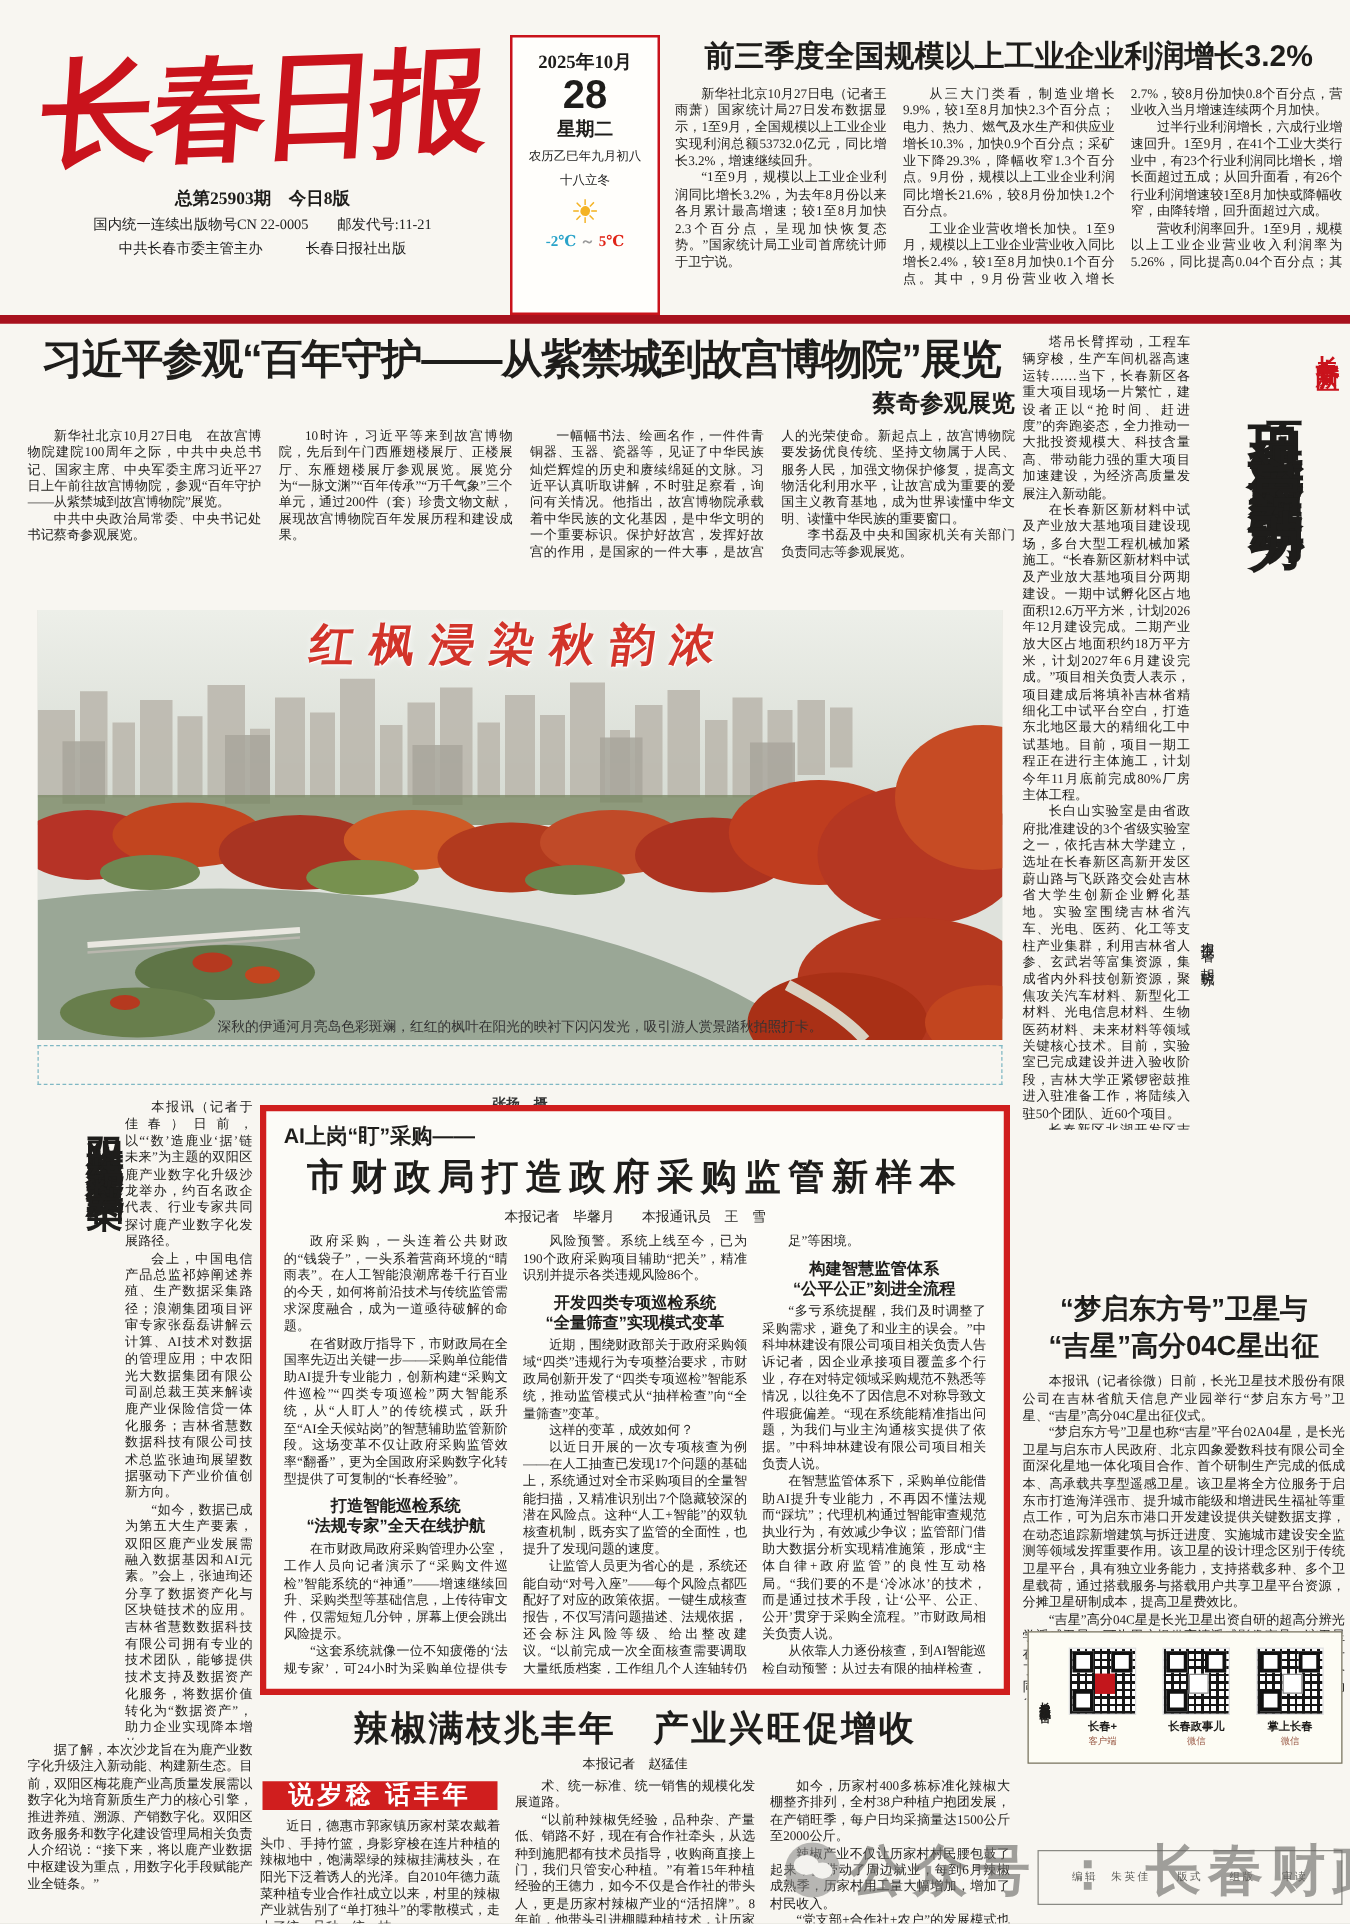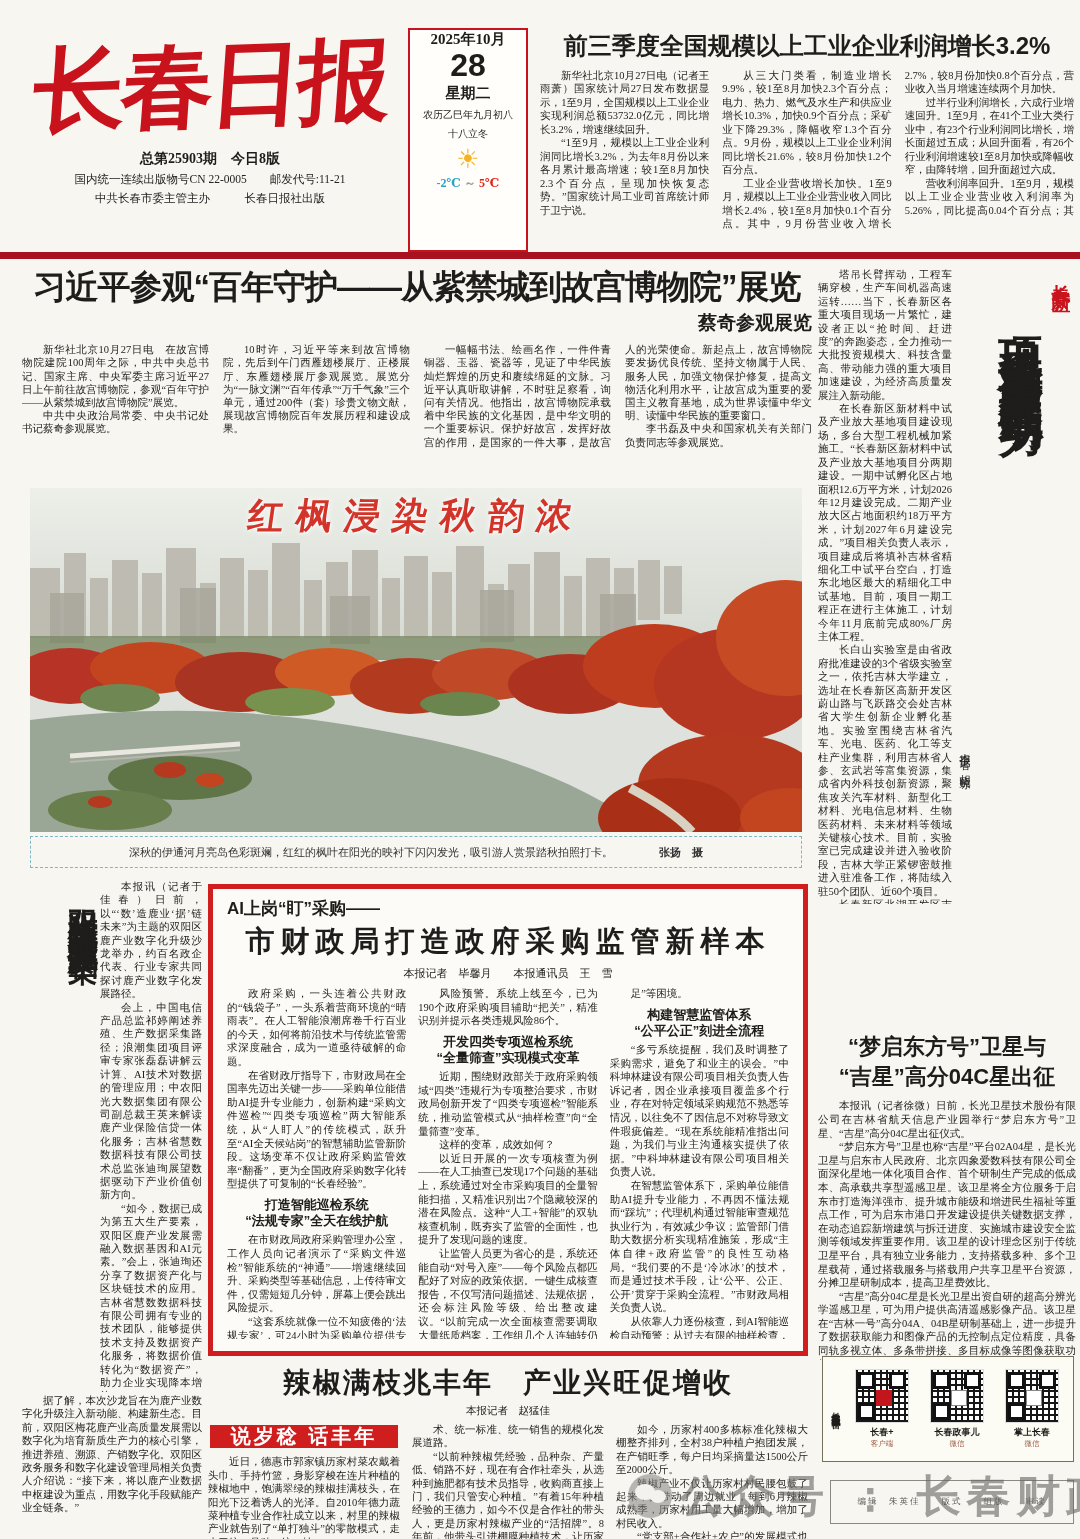--- a/index.html
+++ b/index.html
@@ -10,21 +10,21 @@
   .para{margin:0;text-indent:2em;text-align:justify;}
   .subhead{font-weight:700;text-align:center;margin:6px 0 4px;white-space:pre-line;
            font-family:Liberation Sans, sans-serif;font-size:13px;line-height:1.25;}
   
   .masthead{position:absolute;left:14px;top:26px;width:392px;text-align:center;}
   .masthead .logo{font-size:92px;line-height:1.3;font-weight:900;color:#c9131c;
      font-family:"DejaVu Serif",serif;transform:skewX(-6deg) rotate(-2deg);letter-spacing:-4px;display:inline-block;}
   .issue{font-size:14px;font-weight:700;margin-top:4px;}
   .publine{font-size:11.5px;margin-top:4px;color:#222;}
   .datebox{position:absolute;left:408px;top:28px;width:120px;height:224px;border:2px solid #c9131c;
-     background:#fffefb;box-shadow:0 0 0 2px #fff inset;text-align:center;}
+     background:#fffefb;box-shadow:0 0 0 2px #fff inset;text-align:center;padding-top:10px;}
   .datebox .ym{font-size:15px;font-weight:700;}
   .datebox .day{font-size:32px;font-weight:900;line-height:1.05;font-family:"Liberation Sans",sans-serif;}
   .datebox .wk{font-size:15px;font-weight:700;margin-top:1px;}
   .datebox .lunar,.datebox .term{font-size:10px;margin-top:5px;color:#222;}
   .sun{font-size:26px;color:#f4b324;line-height:1;margin-top:6px;}
   .temps{font-size:12px;font-weight:700;margin-top:2px;}
   .t-low{color:#2aa3c9;} .t-sep{color:#999;} .t-high{color:#e02417;}
   .industry{position:absolute;left:540px;top:32px;width:534px;height:216px;overflow:hidden;}
   .industry h1{margin:0 0 8px;font-size:24px;line-height:1.2;text-align:center;letter-spacing:0;
      font-family:"Liberation Sans","DejaVu Sans",sans-serif;font-weight:900;}
@@ -37,21 +37,21 @@
   .mainstory h2{margin:3px 0 7px;font-size:19px;text-align:right;font-weight:700;
      font-family:"Liberation Sans","DejaVu Sans",sans-serif;}
   .mainstory .body{column-count:4;column-gap:14px;font-size:10.5px;line-height:13.2px;height:138px;overflow:hidden;}
   
   .photo{position:absolute;left:30px;top:488px;width:772px;height:344px;overflow:hidden;background:#dfe2dc;}
   .photo svg{display:block;}
   .photo-title{position:absolute;left:0;right:0;top:4px;text-align:center;font-size:36px;font-weight:900;
      color:#d2342a;letter-spacing:12px;font-family:"DejaVu Serif",serif;transform:skewX(-8deg);
      text-shadow:0 0 6px rgba(255,255,255,.95),1px 1px 0 #fff;}
   .caption{position:absolute;left:30px;top:836px;width:772px;height:32px;border:1px dashed #7fb8c4;
-     display:flex;align-items:center;justify-content:center;gap:46px;font-size:11px;color:#333;}
+     display:flex;align-items:center;justify-content:center;gap:46px;font-size:11px;color:#333;flex-direction:column;}
   .caption .credit{font-weight:700;}
   
   .xinqu{position:absolute;left:818px;top:266px;width:258px;height:760px;}
   .xq-kicker{position:absolute;right:2px;top:2px;color:#c9131c;font-size:19px;font-weight:900;
      letter-spacing:4px;font-family:"Liberation Sans",sans-serif;}
   .xq-head{position:absolute;right:32px;top:36px;height:716px;font-size:45px;line-height:1;font-weight:900;
      letter-spacing:5px;font-family:"Liberation Sans","DejaVu Sans",sans-serif;}
   .xq-byline{position:absolute;right:104px;top:478px;font-size:11px;letter-spacing:2px;color:#222;}
   .xq-body{position:absolute;left:0;top:2px;width:134px;height:636px;overflow:hidden;
      font-size:10.5px;line-height:13.4px;}
@@ -81,21 +81,21 @@
   
   .chili{position:absolute;left:208px;top:1362px;width:600px;height:177px;overflow:hidden;}
   .chili h1{margin:2px 0 2px;font-size:28px;letter-spacing:2px;text-align:center;font-weight:900;
      font-family:"Liberation Sans","DejaVu Sans",sans-serif;}
   .chili .byline{text-align:center;font-size:10.5px;margin-bottom:5px;}
   .chili .cols{display:flex;gap:12px;height:118px;overflow:hidden;}
   .chili .col{flex:1;font-size:10.5px;line-height:13.4px;overflow:hidden;}
   .badge{background:#d01e1e;color:#fff;font-weight:900;text-align:center;font-size:20px;
      letter-spacing:3px;padding:5px 0;margin:2px 2px 7px;font-family:"Liberation Sans",sans-serif;}
   
-  .qrbox{position:absolute;left:822px;top:1356px;width:252px;height:106px;border:1px solid #75705c;
+  .qrbox{position:absolute;left:822px;top:1305px;width:252px;height:106px;border:1px solid #75705c;
      background:#fdfcf4;display:flex;align-items:center;padding:5px 6px;gap:5px;}
   .qr-side{font-size:9px;font-weight:700;letter-spacing:1px;height:92px;text-align:center;}
   .qr-item{flex:1;text-align:center;}
   .qr{width:54px;height:54px;margin:0 auto;position:relative;background:#fff;border:1px solid #ddd;
      background-image:repeating-linear-gradient(0deg,#171717 0 2px,transparent 2px 6px),
                       repeating-linear-gradient(90deg,#171717 0 2px,transparent 2px 6px);}
   .fp{position:absolute;width:11px;height:11px;border:3px solid #111;background:#fff;}
   .fp.tl{left:2px;top:2px;} .fp.tr{right:2px;top:2px;} .fp.bl{left:2px;bottom:2px;}
   .qr .logo{position:absolute;left:20px;top:20px;width:14px;height:14px;background:#fff;border:1px solid #888;}
   .qr .logo.red{background:#c3161c;border-color:#c3161c;}

